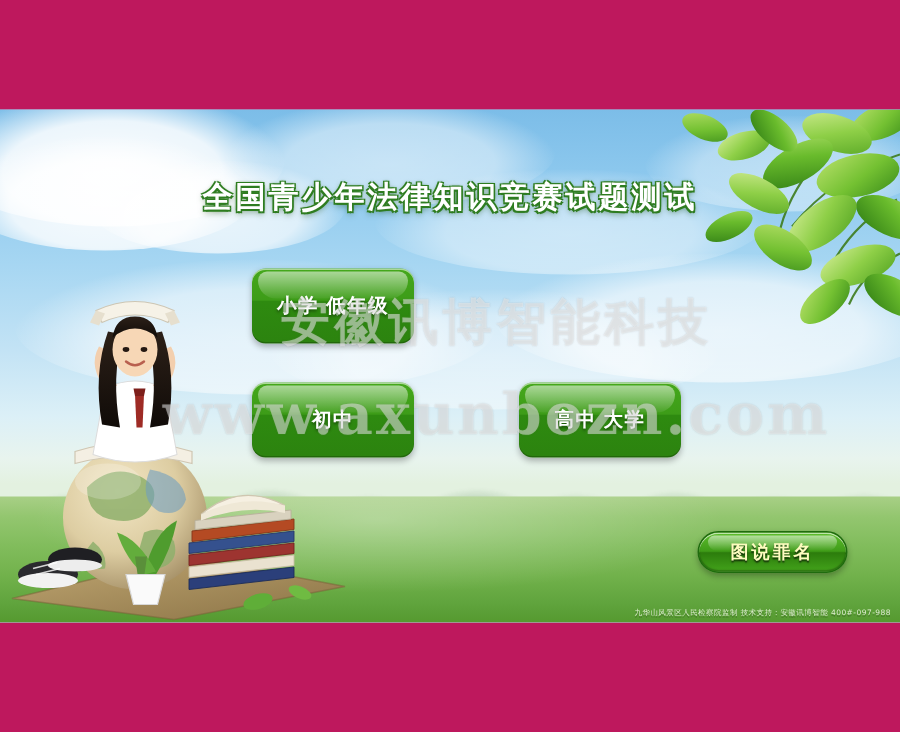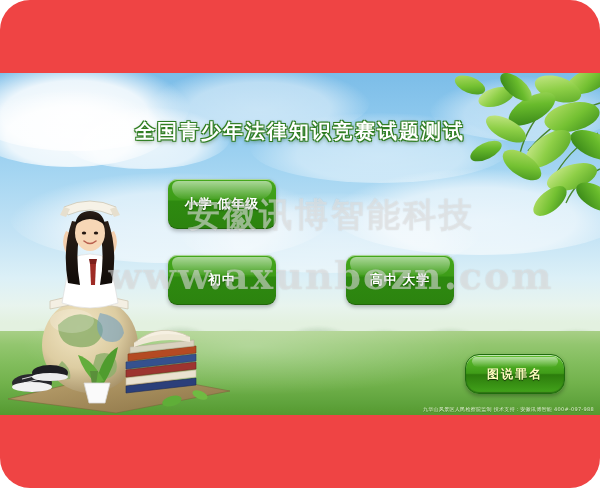--- a/index.html
+++ b/index.html
@@ -13,22 +13,21 @@
     height: 488px;
     overflow: hidden;
     font-family: "DejaVu Sans", "Liberation Sans", sans-serif;
   }
 
   
   #page {
     position: relative;
     width: 600px;
     height: 488px;
-    background: #ef4444;
-    border-radius: 30px;
+    background: #be185d;
   }
 
   
   #app {
     position: absolute;
     left: 0;
     top: 73px;
     width: 600px;
     height: 342px;
     overflow: hidden;
@@ -175,21 +174,21 @@
     text-shadow: 0 1px 2px rgba(0,0,0,.45);
     white-space: nowrap;
   }
 
   
   .action-btn {
     position: absolute;
     right: 35px;
     top: 281px;
     width: 100px;
-    height: 40px;
+    height: 28px;
     border: 1px solid #1f6b0e;
     padding: 0;
     cursor: pointer;
     border-radius: 14px;
     background: linear-gradient(180deg, #5fbe2e 0%, #3f9c18 48%, #2c7c0c 52%, #43a31b 100%);
     box-shadow:
       inset 0 1px 0 rgba(255,255,255,.6),
       inset 0 -1px 1px rgba(0,0,0,.3),
       0 2px 4px rgba(0,0,0,.3);
     overflow: hidden;

